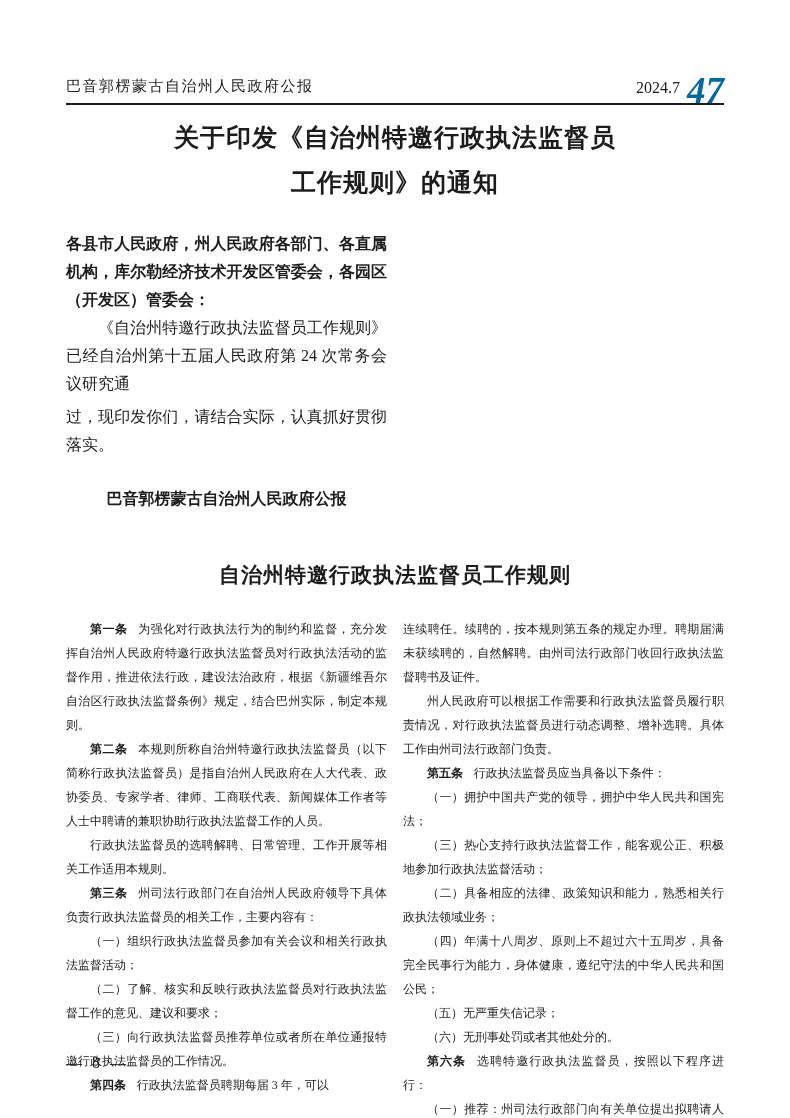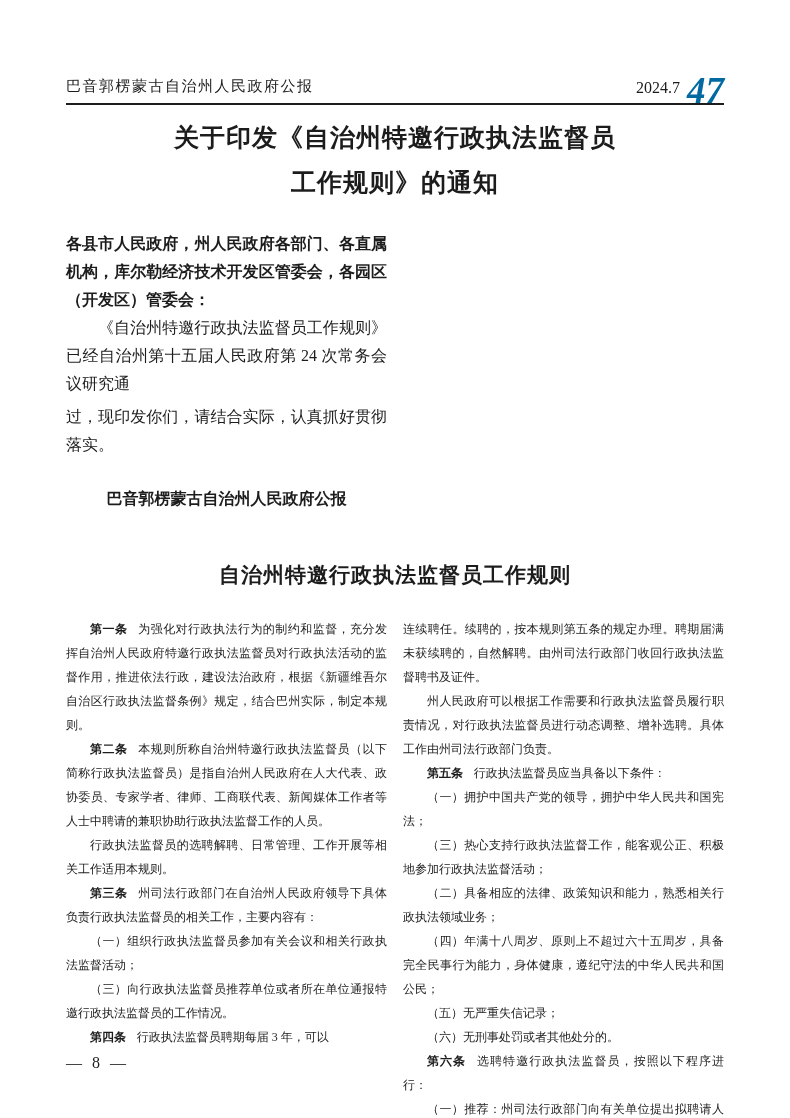--- a/index.html
+++ b/index.html
@@ -88,20 +88,21 @@
 
   <div class="section-title">自治州特邀行政执法监督员工作规则</div>
 
   <div class="body-cols">
     <div class="body-col">
         <p class="para"><span class="lead">第一条</span>为强化对行政执法行为的制约和监督，充分发挥自治州人民政府特邀行政执法监督员对行政执法活动的监督作用，推进依法行政，建设法治政府，根据《新疆维吾尔自治区行政执法监督条例》规定，结合巴州实际，制定本规则。</p>
         <p class="para"><span class="lead">第二条</span>本规则所称自治州特邀行政执法监督员（以下简称行政执法监督员）是指自治州人民政府在人大代表、政协委员、专家学者、律师、工商联代表、新闻媒体工作者等人士中聘请的兼职协助行政执法监督工作的人员。</p>
         <p class="para">行政执法监督员的选聘解聘、日常管理、工作开展等相关工作适用本规则。</p>
         <p class="para"><span class="lead">第三条</span>州司法行政部门在自治州人民政府领导下具体负责行政执法监督员的相关工作，主要内容有：</p>
         <p class="para">（一）组织行政执法监督员参加有关会议和相关行政执法监督活动；</p>
+        <p class="para">（二）了解、核实和反映行政执法监督员对行政执法监督工作的意见、建议和要求；</p>
         <p class="para">（三）向行政执法监督员推荐单位或者所在单位通报特邀行政执法监督员的工作情况。</p>
         <p class="para"><span class="lead">第四条</span>行政执法监督员聘期每届 3 年，可以</p>
       </div>
     <div class="body-col">
         <p class="para noindent">连续聘任。续聘的，按本规则第五条的规定办理。聘期届满未获续聘的，自然解聘。由州司法行政部门收回行政执法监督聘书及证件。</p>
         <p class="para">州人民政府可以根据工作需要和行政执法监督员履行职责情况，对行政执法监督员进行动态调整、增补选聘。具体工作由州司法行政部门负责。</p>
         <p class="para"><span class="lead">第五条</span>行政执法监督员应当具备以下条件：</p>
         <p class="para">（一）拥护中国共产党的领导，拥护中华人民共和国宪法；</p>
         <p class="para">（三）热心支持行政执法监督工作，能客观公正、积极地参加行政执法监督活动；</p>
         <p class="para">（二）具备相应的法律、政策知识和能力，熟悉相关行政执法领域业务；</p>

